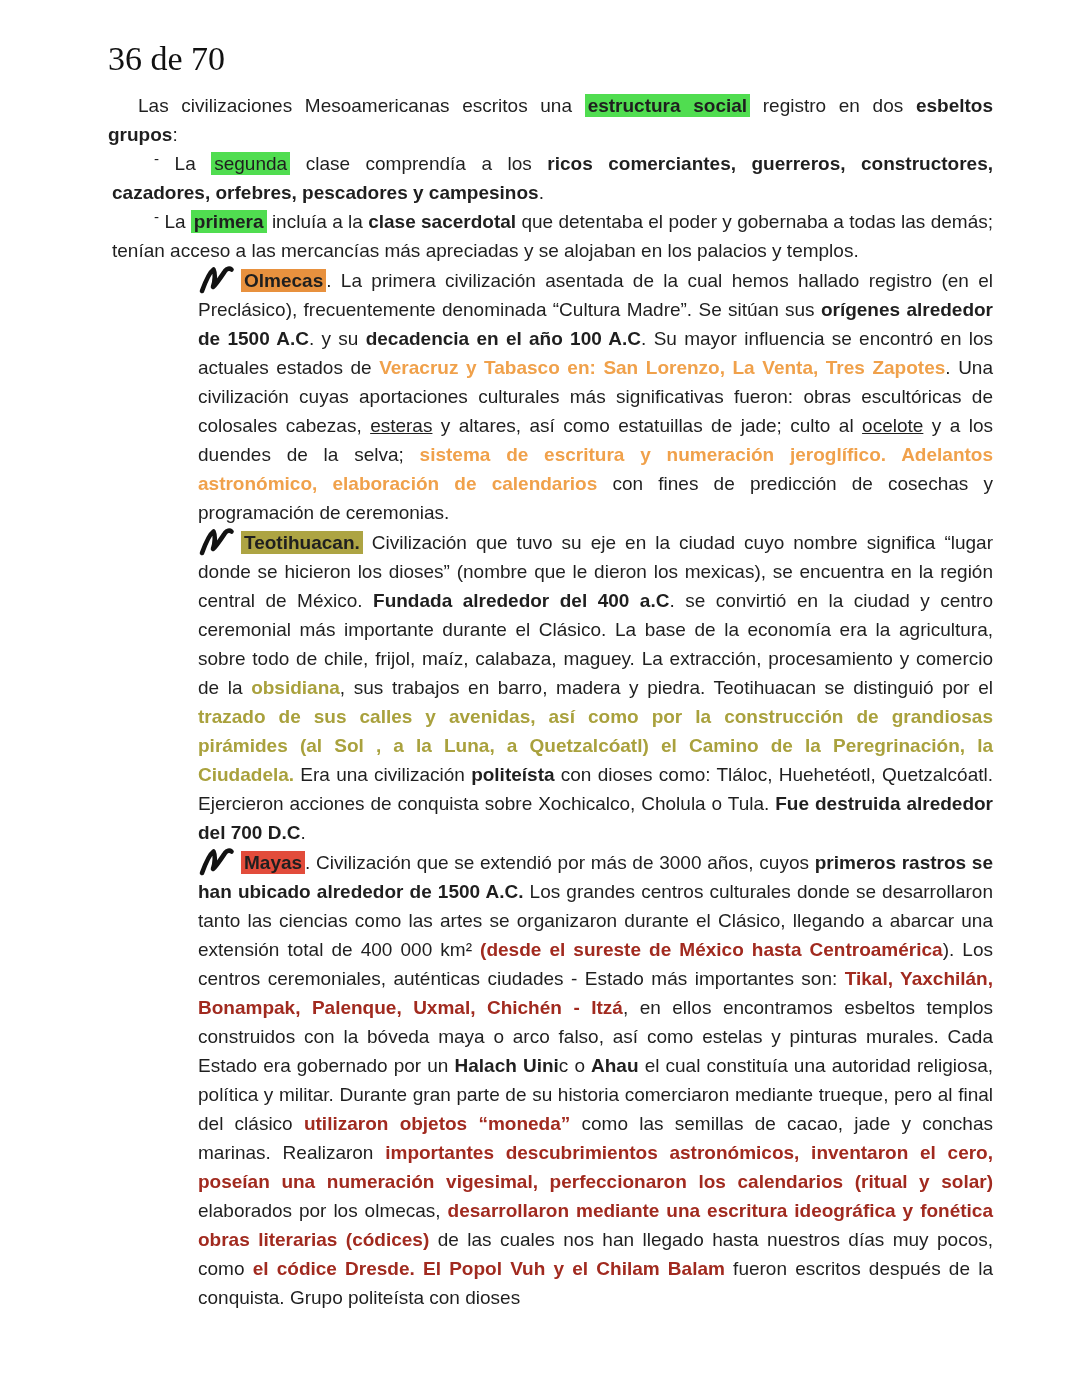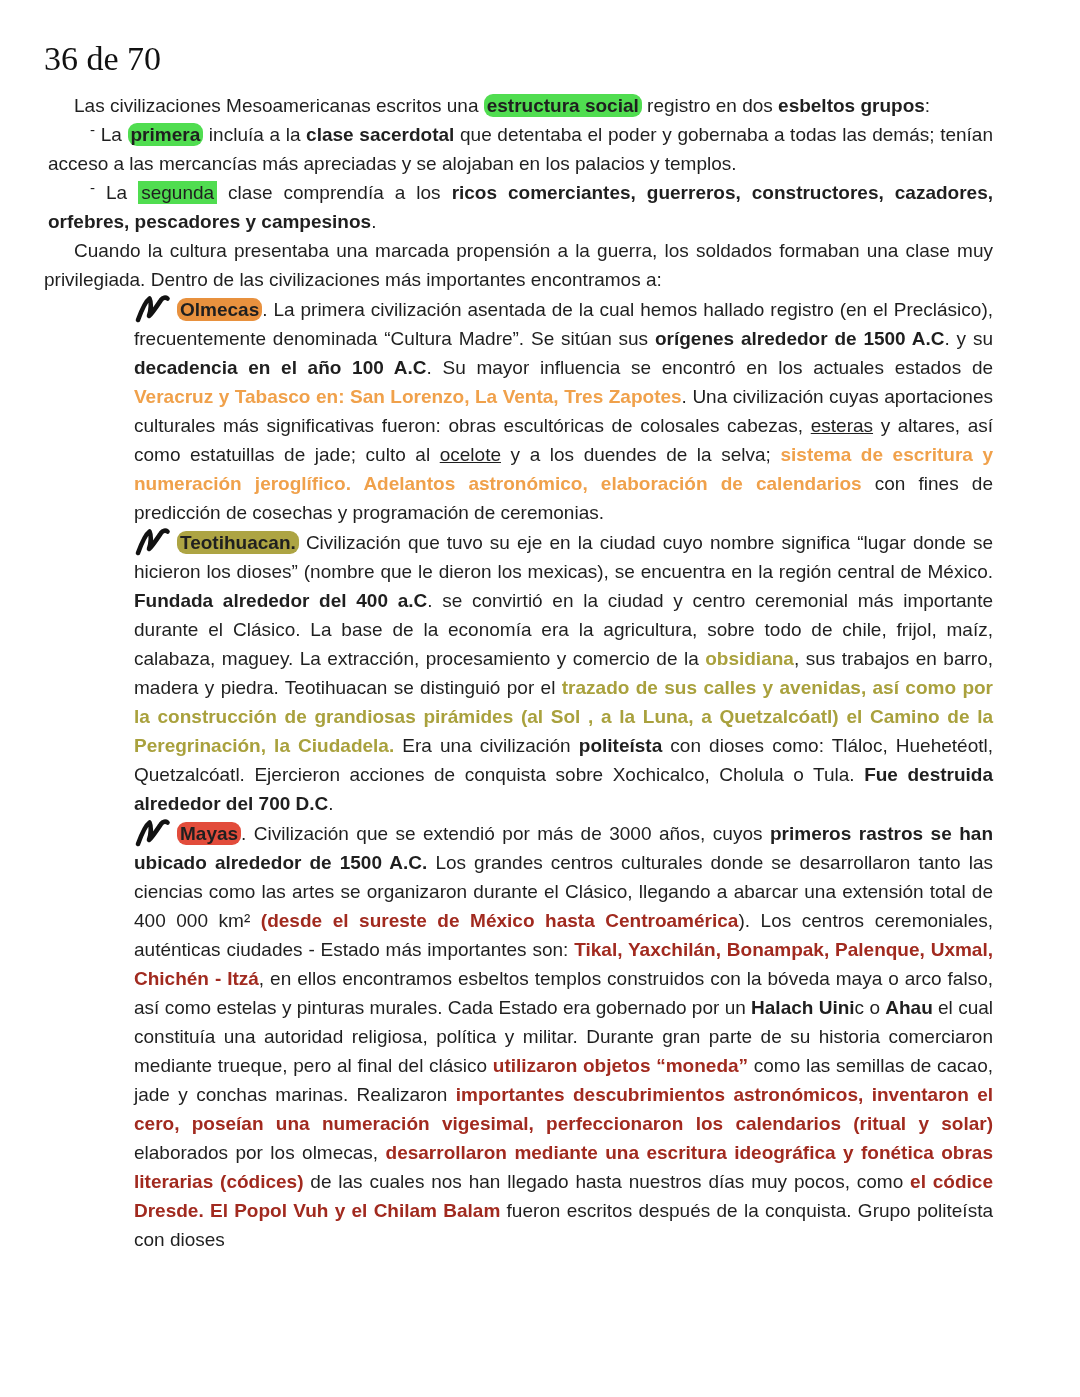--- a/index.html
+++ b/index.html
@@ -3,21 +3,21 @@
 <meta charset="utf-8">
 <style>
   html, body { margin: 0; padding: 0; background: #ffffff; }
   .page {
     position: relative;
     width: 1080px;
     height: 1397px;
     margin: 0 auto;
     background: #ffffff;
     box-sizing: border-box;
-    padding: 40px 87px 0 44px;
+    padding: 40px 87px 0 108px;
     font-family: "Liberation Sans", "DejaVu Sans", sans-serif;
     font-size: 19px;
     line-height: 29px;
     color: #1f1f1f;
     overflow: hidden;
   }
   .page-number {
     font-family: "Liberation Serif", "DejaVu Serif", serif;
     font-size: 34px;
     line-height: 38px;
@@ -25,21 +25,21 @@
     color: #111111;
     margin: 0 0 13px 0;
   }
   .doc-body p {
     margin: 0;
     text-align: justify;
   }
   p.indent { text-indent: 30px; }
   p.dash-item { padding-left: 4px; text-indent: 21px; }
   p.civ { margin-left: 90px; }
-  .b { font-weight: 700; border-radius: 9px; }
+  .b { font-weight: 700; }
   .u { text-decoration: underline; }
   .hl { padding: 1px 3px; }
   .dash-mark {
     display: inline-block;
     vertical-align: 6px;
     font-size: 0.8em;
     line-height: 0;
   }
   .bullet-icon {
     display: inline-block;
@@ -50,23 +50,22 @@
   }
   .bullet-icon svg { width: 40px; height: 29px; display: block; }
 </style>
 </head>
 <body>
 
 <div class="page">
   <h1 class="page-number">36 de 70</h1>
   <div class="doc-body">
       <p class="indent"><span>Las civilizaciones Mesoamericanas escritos una </span><span class="b hl" style="background-color: rgb(80, 221, 80);">estructura social</span><span> registro en dos </span><span class="b">esbeltos grupos</span><span>:</span></p>
+      <p class="dash-item"><span class="dash-mark">-</span><span> La </span><span class="hl" style="background-color: rgb(80, 221, 80);">segunda</span><span> clase comprendía a los </span><span class="b">ricos comerciantes, guerreros, constructores, cazadores, orfebres, pescadores y campesinos</span><span>.</span></p>
       <p class="dash-item"><span class="dash-mark">-</span><span> La </span><span class="b hl" style="background-color: rgb(80, 221, 80);">primera</span><span> incluía a la </span><span class="b">clase sacerdotal</span><span> que detentaba el poder y gobernaba a todas las demás; tenían acceso a las mercancías más apreciadas y se alojaban en los palacios y templos.</span></p>
-      <p class="dash-item"><span class="dash-mark">-</span><span> La </span><span class="hl" style="background-color: rgb(80, 221, 80);">segunda</span><span> clase comprendía a los </span><span class="b">ricos comerciantes, guerreros, constructores, cazadores, orfebres, pescadores y campesinos</span><span>.</span></p>
-      <p class="indent"><span>Cuando la cultura presentaba una marcada propensión a la guerra, los soldados formaban una clase muy privilegiada. Dentro de las civilizaciones más importantes encontramos a:</span></p>
       <p class="civ"><span class="bullet-icon"><svg viewBox="0 0 40 29" xmlns="http://www.w3.org/2000/svg">
             <path d="M4 26 C8 15 12 7 15.5 4.5 C17.5 9 16.5 17 15 22 C18.5 19 23 12 27 6 C29 3.4 31.5 3 33.5 4.5" fill="none" stroke="#121212" stroke-width="4.6" stroke-linecap="round" stroke-linejoin="round"></path>
           </svg></span><span class="b hl" style="background-color: rgb(232, 145, 62);">Olmecas</span><span>. La primera civilización asentada de la cual hemos hallado registro (en el Preclásico), frecuentemente denominada “Cultura Madre”. Se sitúan sus </span><span class="b">orígenes alrededor de 1500 A.C</span><span>. y su </span><span class="b">decadencia en el año 100 A.C</span><span>. Su mayor influencia se encontró en los actuales estados de </span><span class="b" style="color: rgb(240, 161, 75);">Veracruz y Tabasco en: San Lorenzo, La Venta, Tres Zapotes</span><span>. Una civilización cuyas aportaciones culturales más significativas fueron: obras escultóricas de colosales cabezas, </span><span class="u">esteras</span><span> y altares, así como estatuillas de jade; culto al </span><span class="u">ocelote</span><span> y a los duendes de la selva; </span><span class="b" style="color: rgb(240, 161, 75);">sistema de escritura y numeración jeroglífico. Adelantos astronómico, elaboración de calendarios</span><span> con fines de predicción de cosechas y programación de ceremonias.</span></p>
       <p class="civ"><span class="bullet-icon"><svg viewBox="0 0 40 29" xmlns="http://www.w3.org/2000/svg">
             <path d="M4 26 C8 15 12 7 15.5 4.5 C17.5 9 16.5 17 15 22 C18.5 19 23 12 27 6 C29 3.4 31.5 3 33.5 4.5" fill="none" stroke="#121212" stroke-width="4.6" stroke-linecap="round" stroke-linejoin="round"></path>
           </svg></span><span class="b hl" style="background-color: rgb(173, 164, 67);">Teotihuacan.</span><span> Civilización que tuvo su eje en la ciudad cuyo nombre significa “lugar donde se hicieron los dioses” (nombre que le dieron los mexicas), se encuentra en la región central de México. </span><span class="b">Fundada alrededor del 400 a.C</span><span>. se convirtió en la ciudad y centro ceremonial más importante durante el Clásico. La base de la economía era la agricultura, sobre todo de chile, frijol, maíz, calabaza, maguey. La extracción, procesamiento y comercio de la </span><span class="b" style="color: rgb(169, 161, 61);">obsidiana</span><span>, sus trabajos en barro, madera y piedra. Teotihuacan se distinguió por el </span><span class="b" style="color: rgb(169, 161, 61);">trazado de sus calles y avenidas, así como por la construcción de grandiosas pirámides (al Sol , a la Luna, a Quetzalcóatl) el Camino de la Peregrinación, la Ciudadela.</span><span> Era una civilización </span><span class="b">politeísta</span><span> con dioses como: Tláloc, Huehetéotl, Quetzalcóatl. Ejercieron acciones de conquista sobre Xochicalco, Cholula o Tula. </span><span class="b">Fue destruida alrededor del 700 D.C</span><span>.</span></p>
       <p class="civ"><span class="bullet-icon"><svg viewBox="0 0 40 29" xmlns="http://www.w3.org/2000/svg">
             <path d="M4 26 C8 15 12 7 15.5 4.5 C17.5 9 16.5 17 15 22 C18.5 19 23 12 27 6 C29 3.4 31.5 3 33.5 4.5" fill="none" stroke="#121212" stroke-width="4.6" stroke-linecap="round" stroke-linejoin="round"></path>
           </svg></span><span class="b hl" style="background-color: rgb(226, 76, 59);">Mayas</span><span>. Civilización que se extendió por más de 3000 años, cuyos </span><span class="b">primeros rastros se han ubicado alrededor de 1500 A.C.</span><span> Los grandes centros culturales donde se desarrollaron tanto las ciencias como las artes se organizaron durante el Clásico, llegando a abarcar una extensión total de 400 000 km² </span><span class="b" style="color: rgb(161, 42, 31);">(desde el sureste de México hasta Centroamérica</span><span>). Los centros ceremoniales, auténticas ciudades - Estado más importantes son: </span><span class="b" style="color: rgb(161, 42, 31);">Tikal, Yaxchilán, Bonampak, Palenque, Uxmal, Chichén - Itzá</span><span>, en ellos encontramos esbeltos templos construidos con la bóveda maya o arco falso, así como estelas y pinturas murales. Cada Estado era gobernado por un </span><span class="b">Halach Uini</span><span>c o </span><span class="b">Ahau</span><span> el cual constituía una autoridad religiosa, política y militar. Durante gran parte de su historia comerciaron mediante trueque, pero al final del clásico </span><span class="b" style="color: rgb(161, 42, 31);">utilizaron objetos “moneda”</span><span> como las semillas de cacao, jade y conchas marinas. Realizaron </span><span class="b" style="color: rgb(161, 42, 31);">importantes descubrimientos astronómicos, inventaron el cero, poseían una numeración vigesimal, perfeccionaron los calendarios (ritual y solar)</span><span> elaborados por los olmecas, </span><span class="b" style="color: rgb(161, 42, 31);">desarrollaron mediante una escritura ideográfica y fonética obras literarias (códices)</span><span> de las cuales nos han llegado hasta nuestros días muy pocos, como </span><span class="b" style="color: rgb(161, 42, 31);">el códice Dresde. El Popol Vuh y el Chilam Balam</span><span> fueron escritos después de la conquista. Grupo politeísta con dioses</span></p>
     </div>

